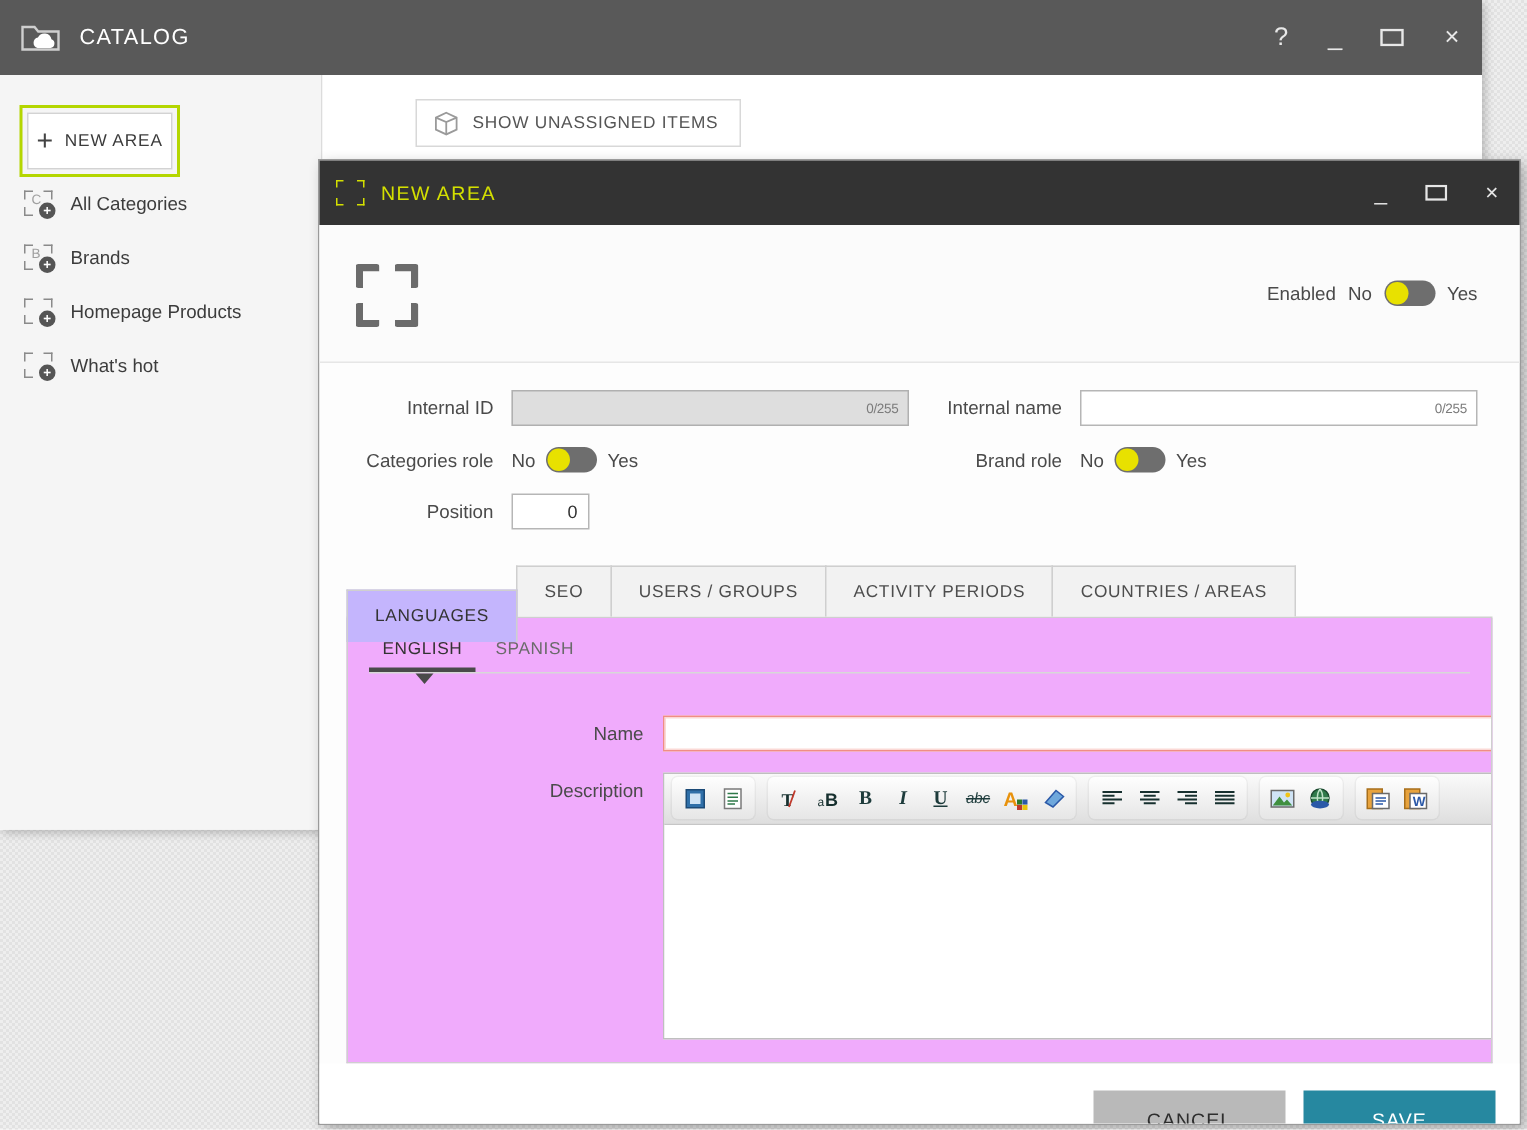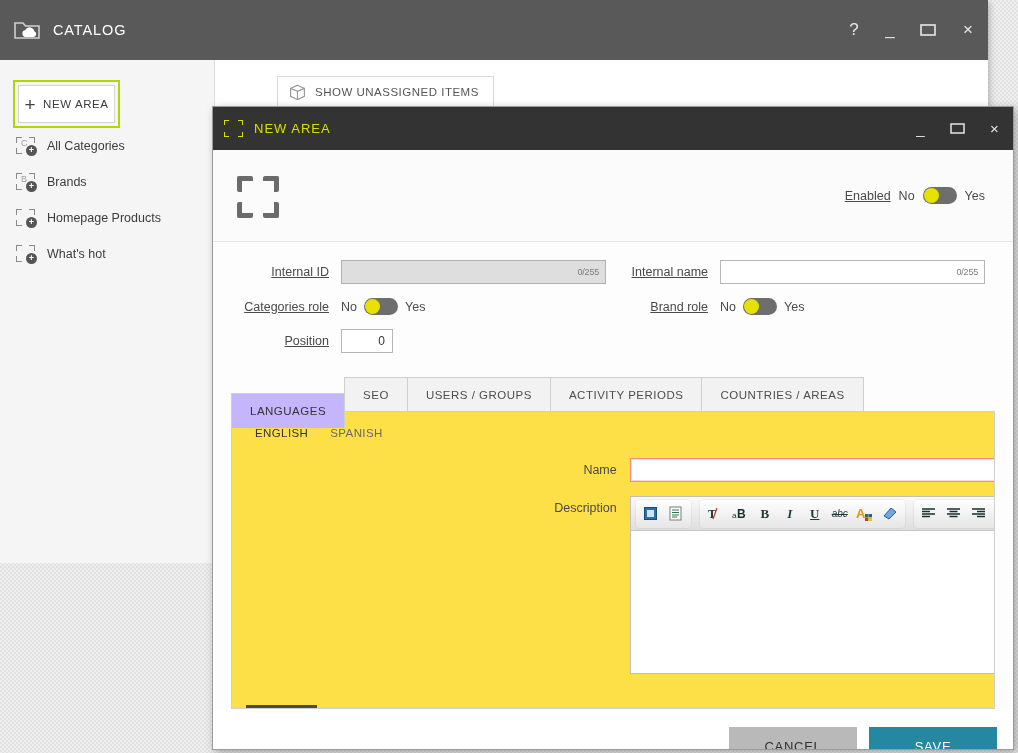--- a/index.html
+++ b/index.html
@@ -20,21 +20,21 @@
   }
 
   
   #main-window {
     position: absolute; left: 0; top: 0;
     width: 988px; height: 553px;
     background: #fff;
     box-shadow: 2px 2px 6px rgba(0,0,0,0.22);
   }
   #main-titlebar {
-    height: 60px; background: #595959;
+    height: 50px; background: #595959;
     display: flex; align-items: center;
     padding: 0 0 0 14px;
     color: #fff;
   }
   .folder-cloud-icon { width: 26px; height: 22px; position: relative; flex: 0 0 auto; }
   #main-title {
     font-size: 14.5px; letter-spacing: .9px; color: #fff;
     margin-left: 13px; flex: 1 1 auto;
   }
   .win-btns { display: flex; align-items: center; height: 100%; }
@@ -142,21 +142,21 @@
   #hero-area-icon .c {
     position: absolute; width: 16px; height: 16px; border: 5px solid #6b6b6b;
     border-radius: 2px;
   }
   #hero-area-icon .tl { left: 6px; top: 8px; border-right: none; border-bottom: none; }
   #hero-area-icon .tr { right: 8px; top: 8px; border-left: none; border-bottom: none; }
   #hero-area-icon .bl { left: 6px; bottom: 6px; border-right: none; border-top: none; }
   #hero-area-icon .br { right: 8px; bottom: 6px; border-left: none; border-top: none; }
   #enabled-wrap { margin-left: auto; display: flex; align-items: center; gap: 8px; }
 
-  .field-label { font-size: 12.5px; color: #4a4a4a; text-align: right; text-decoration: underline; }
+  .field-label { font-size: 12.5px; color: #4a4a4a; text-align: right; }
   .toggle {
     width: 34px; height: 17px; border-radius: 9px; background: #6e6e6e;
     position: relative; cursor: pointer; flex: 0 0 auto;
   }
   .toggle .knob {
     position: absolute; left: 1px; top: 1px;
     width: 15px; height: 15px; border-radius: 50%; background: #e8e100;
   }
   .tog-text { font-size: 12.5px; color: #4a4a4a; }
 
@@ -187,22 +187,22 @@
   .tab {
     padding: 11px 18px 10px 18px; font-size: 11.5px; letter-spacing: .5px;
     color: #4d4d4d; background: #f2f2f2; border: 1px solid #cfcfcf;
     border-bottom: none; margin-right: -1px; cursor: pointer;
   }
   .tab.active {
     background: #c4b5fd; color: #333; position: relative; top: 16px;
     margin-bottom: -1px; padding-bottom: 11px;
   }
   #tabpanel {
-    border: 1px solid #cfcfcf; border-top: none; background: #fde047;
-    height: 297px; display: flex; flex-direction: row;
+    border: 1px solid #cfcfcf; border-top: none; background: #f0abfc;
+    height: 297px; display: flex; flex-direction: column;
   }
   #lang-tabs {
     display: flex; gap: 4px; padding: 11px 0 0 14px;
   }
   .lang-tab {
     font-size: 11.5px; letter-spacing: .4px; color: #6a6a6a;
     padding: 4px 9px 9px 9px; cursor: pointer; position: relative;
   }
   .lang-tab.active { color: #333; }
   .lang-tab.active::after {

